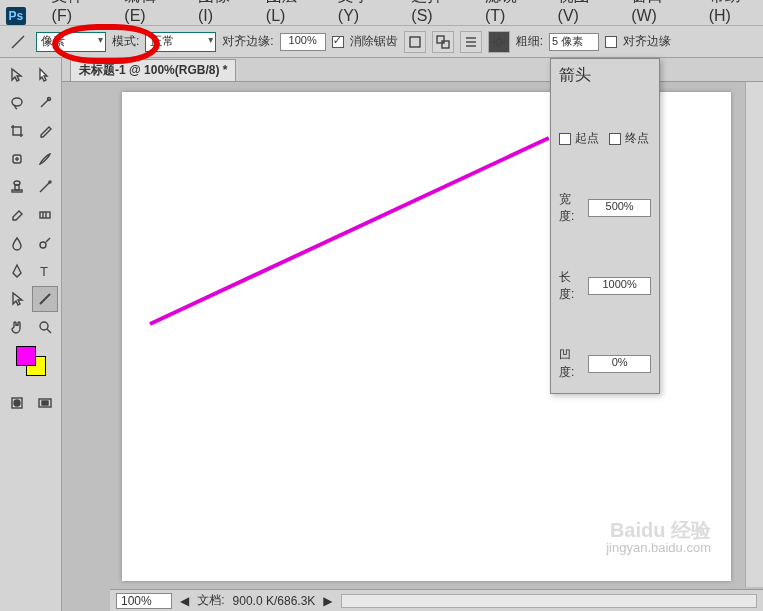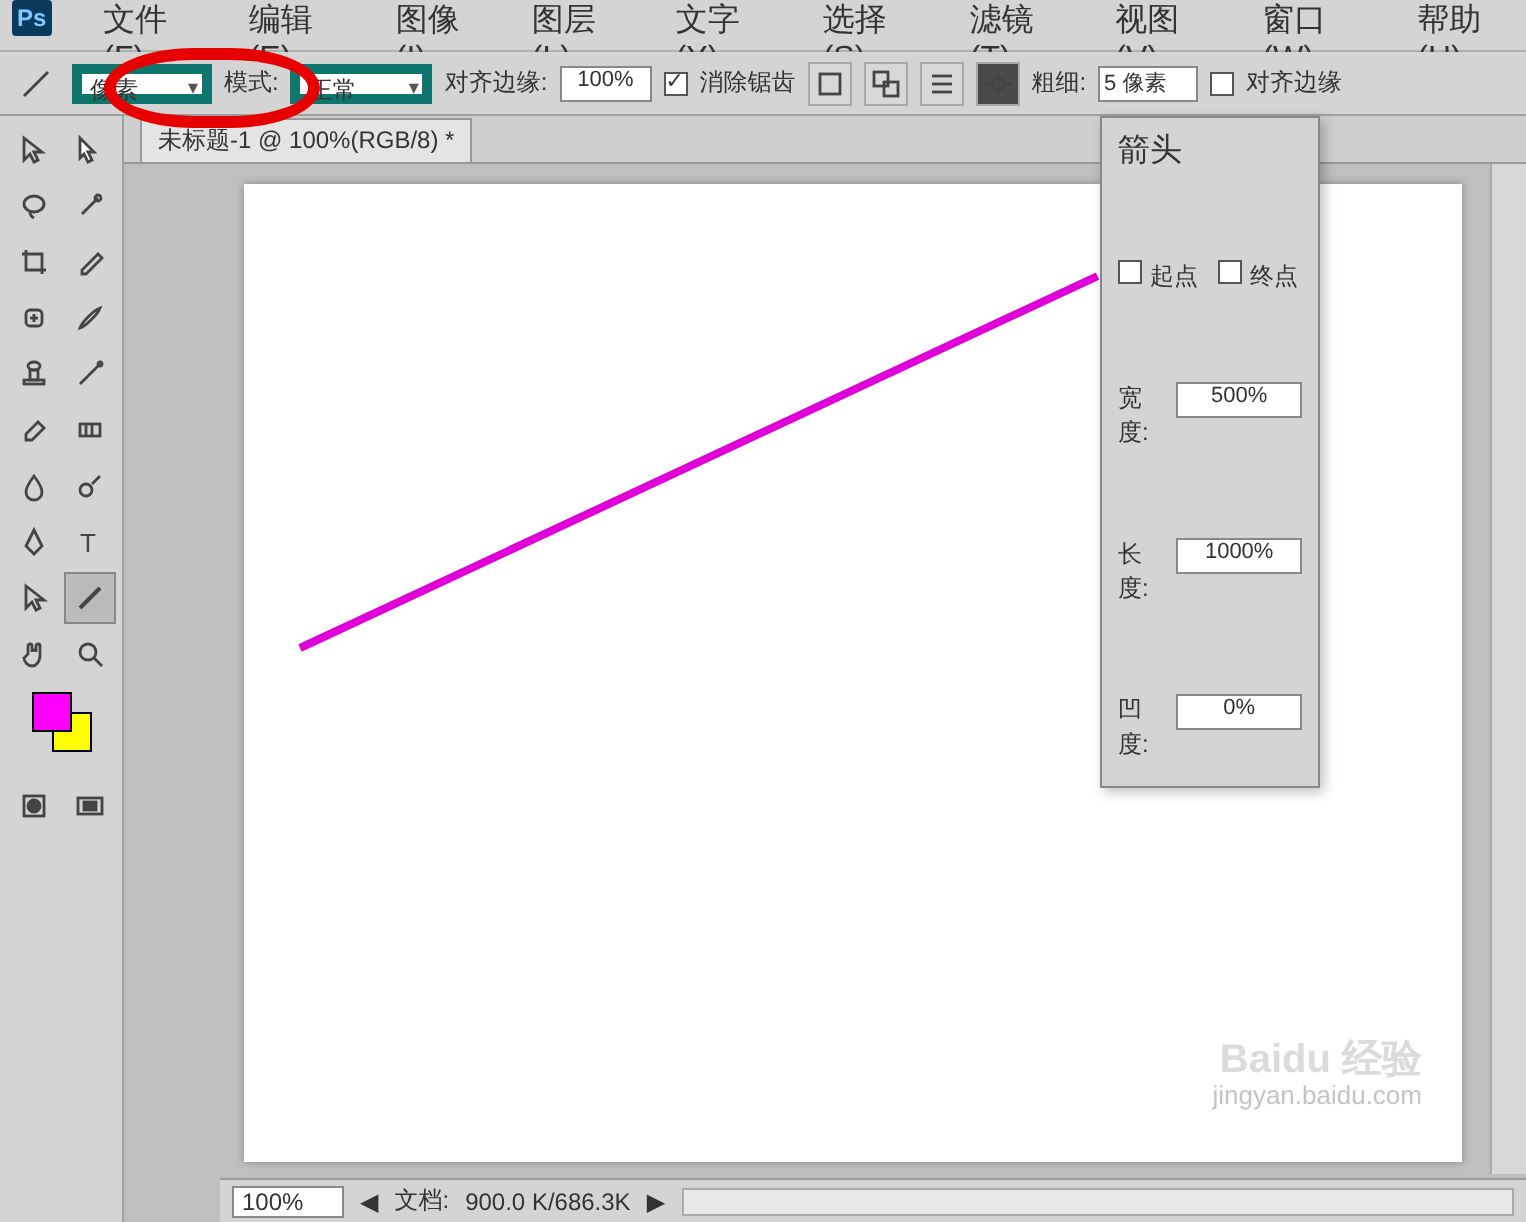--- a/index.html
+++ b/index.html
@@ -1,26 +1,26 @@
 <!DOCTYPE html>
 <html><head>
 <meta charset="utf-8">
 <style>
 * { box-sizing: border-box; margin: 0; padding: 0; font-family: "Microsoft YaHei", Arial, sans-serif; }
 body { background: #d4d4d4; width: 763px; height: 611px; overflow: hidden; font-size: 12px; color: #333; position: relative; }
 
 
-.menubar { display: flex; align-items: flex-start; height: 26px; background: #d4d4d4; padding: 0 6px; gap: 12px; border-bottom: 1px solid #b0b0b0; }
+.menubar { display: flex; align-items: flex-end; height: 26px; background: #d4d4d4; padding: 0 6px; gap: 12px; border-bottom: 1px solid #b0b0b0; }
 .ps-logo { width: 22px; height: 18px; background: #0a3a5c; color: #7fc8ff; font-weight: bold; font-size: 12px; display: flex; align-items: center; justify-content: center; border-radius: 2px; }
 .menu-item { font-size: 16px; cursor: default; margin-left: 14px; }
 
 
 .optbar { display: flex; align-items: center; height: 32px; background: #d4d4d4; padding: 0 6px; gap: 6px; border-bottom: 1px solid #a0a0a0; position: relative; }
 .tool-icon-small { width: 24px; height: 24px; display: flex; align-items: center; justify-content: center; }
-.dropdown { height: 20px; border: 5px solid #0f766e; background: #fff; font-size: 12px; padding: 0 14px 0 4px; position: relative; }
+.dropdown { height: 20px; border: 1px solid #0f766e; background: #fff; font-size: 12px; padding: 0 14px 0 4px; position: relative; }
 .dropdown::after { content: "▾"; position: absolute; right: 2px; top: 1px; font-size: 10px; color: #555; }
 .label { font-size: 12px; }
 .num-input { width: 46px; height: 18px; border: 1px solid #888; background: #fff; text-align: center; font-size: 11px; }
 .checkbox { width: 12px; height: 12px; border: 1px solid #555; background: #fff; display: inline-block; vertical-align: middle; position: relative; }
 .checkbox.checked::after { content: "✓"; position: absolute; top: -3px; left: 0; font-size: 11px; }
 .icon-btn { width: 22px; height: 22px; border: 1px solid #aaa; background: #d8d8d8; display: flex; align-items: center; justify-content: center; }
 .icon-btn.dark { background: #4a4a4a; }
 
 
 .red-circle { position: absolute; left: 52px; top: 24px; width: 108px; height: 40px; border: 6px solid #e60000; border-radius: 50% / 60%; pointer-events: none; z-index: 50; }
@@ -32,38 +32,38 @@
 .toolbox { width: 62px; background: #d4d4d4; padding: 4px 2px; display: flex; flex-direction: column; align-items: center; gap: 0; border-right: 1px solid #a0a0a0; }
 .tool-row { display: flex; gap: 2px; margin-bottom: 2px; }
 .tool-cell { width: 26px; height: 26px; display: flex; align-items: center; justify-content: center; cursor: pointer; border: 1px solid transparent; }
 .tool-cell.active { background: #bbb; border: 1px solid #888; }
 .swatch-fg { width: 20px; height: 20px; background: #ff00ff; border: 1px solid #000; position: relative; z-index: 2; }
 .swatch-bg { width: 20px; height: 20px; background: #ffff00; border: 1px solid #000; position: relative; margin-top: -10px; margin-left: 10px; z-index: 1; }
 .swatches { position: relative; margin-top: 4px; }
 
 
 .docarea { flex: 1; display: flex; flex-direction: column; background: #bfbfbf; position: relative; }
-.doc-tab-bar { height: 24px; display: flex; align-items: center; background: #cfcfcf; border-bottom: 1px solid #999; padding-left: 8px; }
+.doc-tab-bar { height: 24px; display: flex; align-items: center; background: #cfcfcf; border-bottom: 1px solid #999; padding-left: 8px; font-weight: bold; }
 .doc-tab { background: #e4e4e4; padding: 2px 8px; font-size: 12px; border: 1px solid #999; border-bottom: none; }
 .canvas-zone { flex: 1; background: #bfbfbf; position: relative; overflow: hidden; margin-left: 48px; }
 .canvas { position: absolute; left: 12px; top: 10px; right: 32px; bottom: 30px; background: #fff; box-shadow: 0 0 4px rgba(0,0,0,.3); }
 .line-drawn { position: absolute; width: 440px; height: 4px; background: #e000d8; transform: rotate(-25deg); transform-origin: left center; left: 28px; top: 230px; }
 .vscroll { position: absolute; right: 0; top: 0; bottom: 24px; width: 18px; background: #d8d8d8; border-left: 1px solid #aaa; }
 .statusbar { position: absolute; left: 0; right: 0; bottom: 0; height: 22px; background: #d4d4d4; border-top: 1px solid #999; display: flex; align-items: center; gap: 8px; padding: 0 6px; font-size: 12px; }
 .zoom-box { width: 56px; border: 1px solid #888; background: #fff; padding: 0 4px; height: 16px; line-height: 14px; }
 .hscroll-seg { flex: 1; height: 14px; background: #e8e8e8; border: 1px solid #aaa; }
 
 
 .win-controls { position: absolute; right: 16px; top: 62px; display: flex; gap: 6px; }
 .win-btn { width: 28px; height: 20px; border: 1px solid #888; background: #e0e0e0; display: flex; align-items: center; justify-content: center; font-size: 12px; }
 
 
 .arrow-panel { position: absolute; left: 550px; top: 58px; width: 110px; background: #d4d4d4; border: 1px solid #888; padding: 6px 8px; box-shadow: 2px 2px 6px rgba(0,0,0,.25); z-index: 40; }
 .arrow-panel .panel-title { font-size: 16px; margin-bottom: 6px; }
-.panel-row { display: flex; align-items: flex-start; gap: 4px; margin-bottom: 6px; font-size: 12px; margin-top: 44px; }
+.panel-row { display: flex; align-items: center; gap: 4px; margin-bottom: 6px; font-size: 12px; margin-top: 44px; }
 .panel-row .num-input { width: 68px; }
 
 
 .watermark { position: absolute; right: 20px; bottom: 26px; color: #c4c4c4; text-align: right; font-size: 13px; line-height: 1.1; z-index: 5; }
 .watermark .big { font-size: 20px; font-weight: bold; opacity: .6; }
 
 
 svg { width: 16px; height: 16px; stroke: #444; fill: none; stroke-width: 1.4; }
 </style>
 </head>

